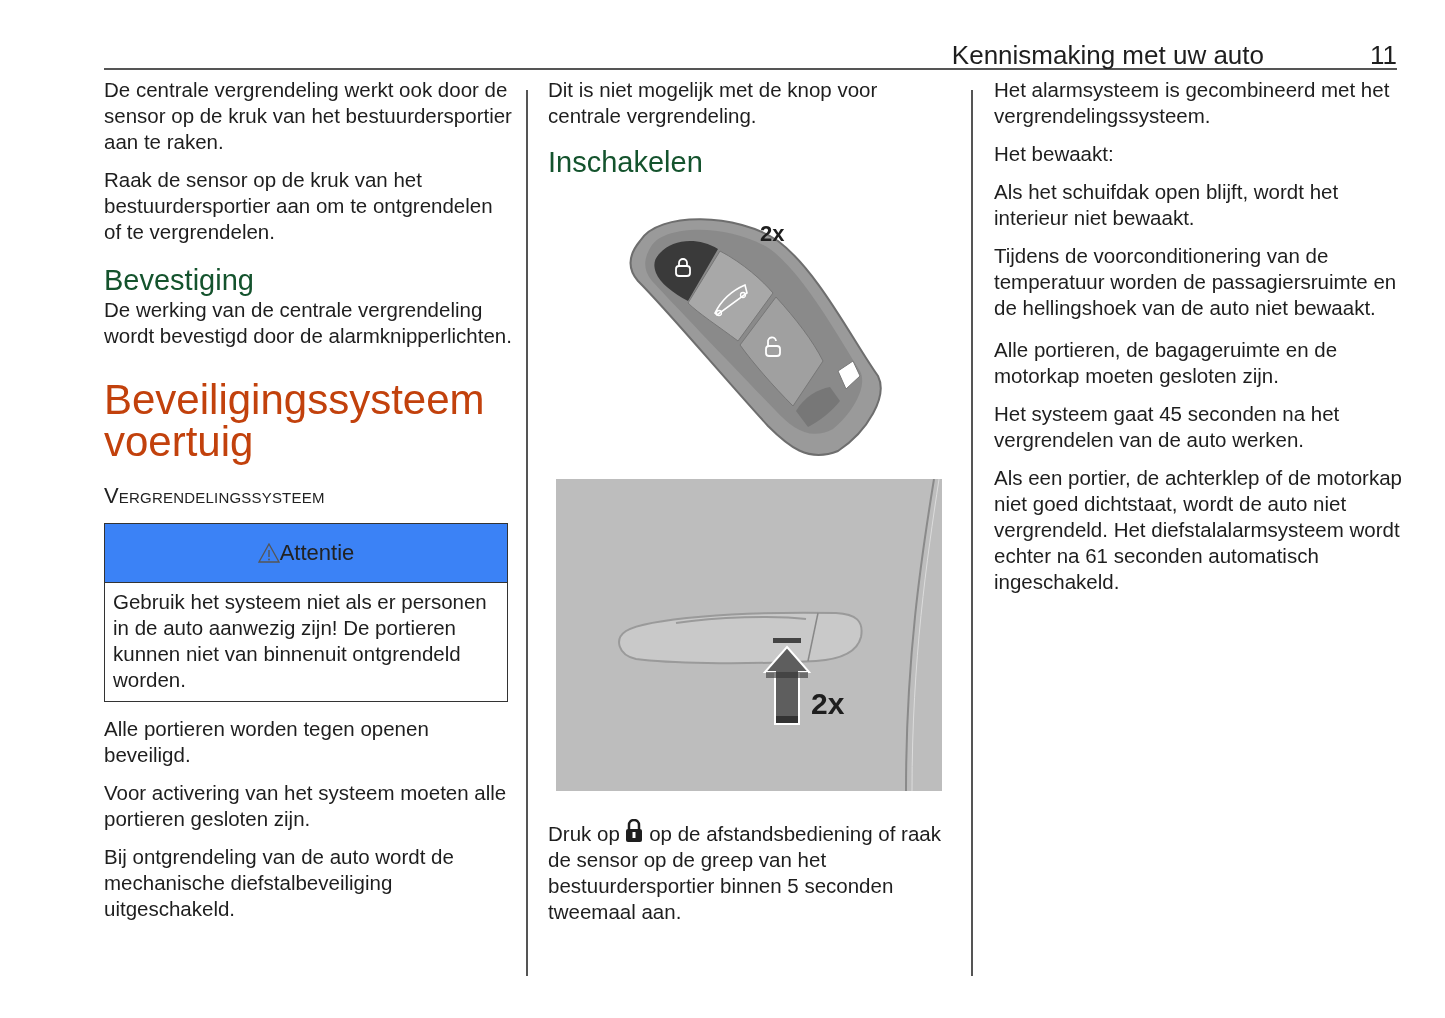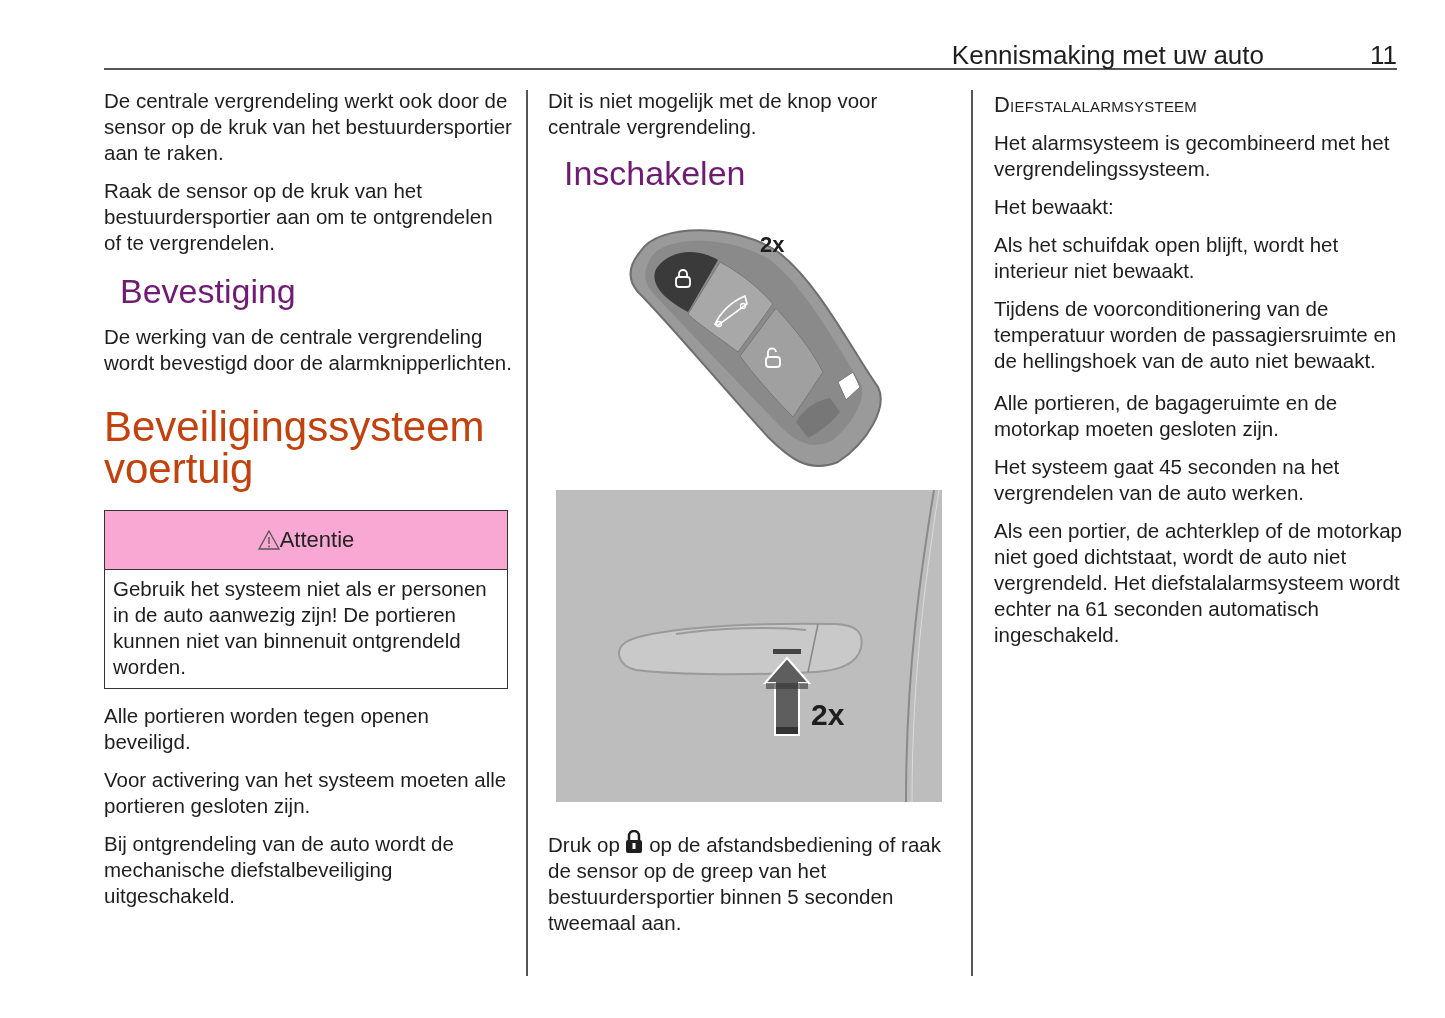--- a/index.html
+++ b/index.html
@@ -10,39 +10,39 @@
     .header {
       position: absolute; left: 104px; top: 36px; width: 1293px; height: 32px;
       border-bottom: 2px solid #555;
     }
     .header-title {
       position: absolute; right: 133px; top: 4px; font-size: 26px; color: #1e1e1e; text-align: right;
     }
     .page-num {
       position: absolute; right: 0px; top: 4px; font-size: 26px; color: #1e1e1e;
     }
-    .col { position: absolute; top: 88px; }
+    .col { position: absolute; top: 77px; }
     .col1 { left: 104px; width: 410px; }
     .col2 { left: 548px; width: 400px; }
     .col3 { left: 994px; width: 410px; }
     .divider { position: absolute; width: 2px; background: #555; top: 90px; height: 886px; }
     .div1 { left: 526px; }
     .div2 { left: 971px; }
     p { margin: 0 0 12px 0; font-size: 20.5px; line-height: 26px; }
-    .h2 { font-size: 34px; line-height: 34px; margin: 16px; color: #701a75; }
+    .h2 { font-size: 29px; line-height: 34px; margin: 0; color: #14532d; }
     .h1 { font-size: 42px; line-height: 42px; margin: 0; color: #c2410c; }
     .smallcaps {
       font-size: 22px; letter-spacing: 0.2px; margin: 0 0 12px 0; color: #222;
       font-variant: small-caps;
     }
     .warn-box {
       border: 1.5px solid #333; margin: 0 0 14px 0; width: 402px;
     }
     .warn-head {
-      background: #f9a8d4; border-bottom: 1.5px solid #333; height: 58px;
+      background: #3b82f6; border-bottom: 1.5px solid #333; height: 58px;
       display: flex; align-items: center; justify-content: center;
       font-size: 22px; color: #222;
     }
     .warn-body { padding: 6px 8px 8px 8px; font-size: 20.5px; line-height: 26px; }
     ul.bullets { list-style: none; margin: 0 0 10px 0; padding: 0; }
     ul.bullets li { position: relative; padding-left: 22px; font-size: 20.5px; line-height: 26px; margin-bottom: 12px; }
     ul.bullets li::before {
       content: ""; position: absolute; left: 2px; top: 7px; width: 11px; height: 11px;
       background: #222; border-radius: 50%;
     }
@@ -61,20 +61,21 @@
 
 <div class="divider div1"></div>
 <div class="divider div2"></div>
 
 <div class="col col1">
   <p>De centrale vergrendeling werkt ook door de sensor op de kruk van het bestuurdersportier aan te raken.</p>
   <p style="margin-bottom:18px;">Raak de sensor op de kruk van het bestuurdersportier aan om te ontgrendelen of te vergrendelen.</p>
   <div class="h2">Bevestiging</div>
   <p style="margin-bottom:30px;">De werking van de centrale vergrendeling wordt bevestigd door de alarmknipperlichten.</p>
   <div class="h1" style="margin-bottom:20px;">Beveiligingssysteem voertuig</div>
+  <div class="smallcaps" style="margin-bottom:14px;">Vergrendelingssysteem</div>
   <div class="warn-box">
     <div class="warn-head">
       <svg width="22" height="20" viewBox="0 0 22 20">
         <polygon points="11,1 21,19 1,19" fill="none" stroke="#555" stroke-width="1.3"></polygon>
         <line x1="11" y1="7" x2="11" y2="14" stroke="#555" stroke-width="1.4"></line>
         <circle cx="11" cy="16.5" r="0.9" fill="#555"></circle>
       </svg>
       <span>Attentie</span>
     </div>
     <div class="warn-body">Gebruik het systeem niet als er personen in de auto aanwezig zijn! De portieren kunnen niet van binnenuit ontgrendeld worden.</div>
@@ -150,21 +151,20 @@
     <svg class="inline-lock" width="18" height="24" viewBox="0 0 18 24">
       <path d="M4,10 L4,6 A5,5 0 0 1 14,6 L14,10" fill="none" stroke="#1e1e1e" stroke-width="2.5"></path>
       <rect x="1" y="10" width="16" height="13" rx="2" fill="#1e1e1e"></rect>
       <rect x="7.5" y="13" width="3" height="6" fill="#fff"></rect>
     </svg>
     <span>op de afstandsbediening of raak de sensor op de greep van het bestuurdersportier binnen 5 seconden tweemaal aan.</span>
   </p>
 </div>
 
 <div class="col col3">
-  <div class="smallcaps" style="margin-top:4px;">Diefstalalarmsysteem</div>
   <p>Het alarmsysteem is gecombineerd met het vergrendelingssysteem.</p>
   <p>Het bewaakt:</p>
   <p>Als het schuifdak open blijft, wordt het interieur niet bewaakt.</p>
   <p style="margin-bottom:16px;">Tijdens de voorconditionering van de temperatuur worden de passagiersruimte en de hellingshoek van de auto niet bewaakt.</p>
   <p>Alle portieren, de bagageruimte en de motorkap moeten gesloten zijn.</p>
   <p>Het systeem gaat 45 seconden na het vergrendelen van de auto werken.</p>
   <p>Als een portier, de achterklep of de motorkap niet goed dichtstaat, wordt de auto niet vergrendeld. Het diefstalalarmsysteem wordt echter na 61 seconden automatisch ingeschakeld.</p>
 </div>
 
 </body></html>

